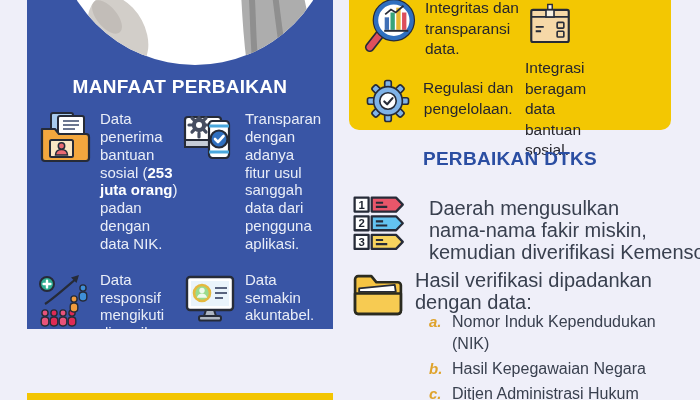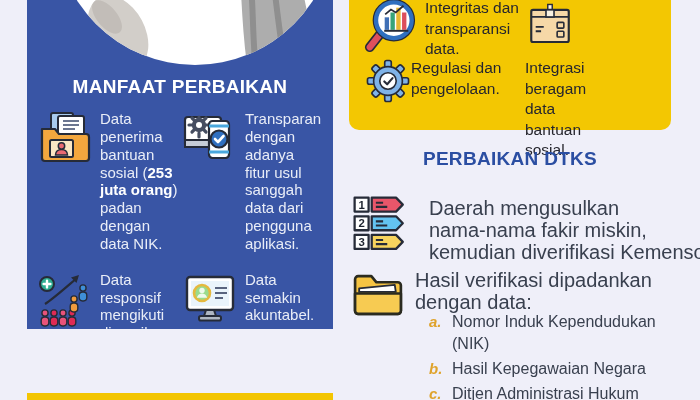--- a/index.html
+++ b/index.html
@@ -16,21 +16,21 @@
   .benefit-grid{position:absolute;left:10px;top:108px;width:288px;display:grid;grid-template-columns:1fr 1fr;column-gap:2px;row-gap:16px;}
   .benefit-item{display:flex;gap:7px;align-items:flex-start;}
   .benefit-icon{width:56px;height:56px;flex:0 0 56px;margin-top:2px;}
   .benefit-text{margin:0;padding-top:2px;color:#E9EDF7;font-size:15px;line-height:1.19;white-space:pre;}
   .benefit-text b{font-weight:bold;color:#FFFFFF;}
   
   .improvements-panel{position:absolute;left:349px;top:-22px;width:322px;height:152px;background:#F3C702;border-radius:10px;}
   .imp-item{position:absolute;display:flex;align-items:flex-start;}
   .imp-item-1{left:14px;top:20px;gap:8px;}
   .imp-item-2{left:176px;top:24px;gap:10px;flex-direction:column;}
-  .imp-item-3{left:16px;top:80px;}
+  .imp-item-3{left:16px;top:100px;gap:12px;text-align:center;}
   .imp-icon{flex:0 0 auto;}
   .imp-text{margin:0;color:#26262E;font-size:15.5px;line-height:1.33;white-space:pre;}
   
   .dtks-title{position:absolute;left:349px;top:148px;width:322px;margin:0;text-align:center;color:#2B4EA2;font-size:19px;font-weight:bold;letter-spacing:.3px;}
   .dtks-item{position:absolute;display:flex;align-items:flex-start;}
   .dtks-item-1{left:351px;top:194px;gap:20px;}
   .dtks-item-2{left:351px;top:266px;gap:7px;}
   .dtks-icon{flex:0 0 auto;}
   .dtks-text{margin:0;padding-top:3px;color:#39404F;font-size:20px;line-height:22px;white-space:pre;}
   .lettered-list{position:absolute;left:429px;top:311px;}

